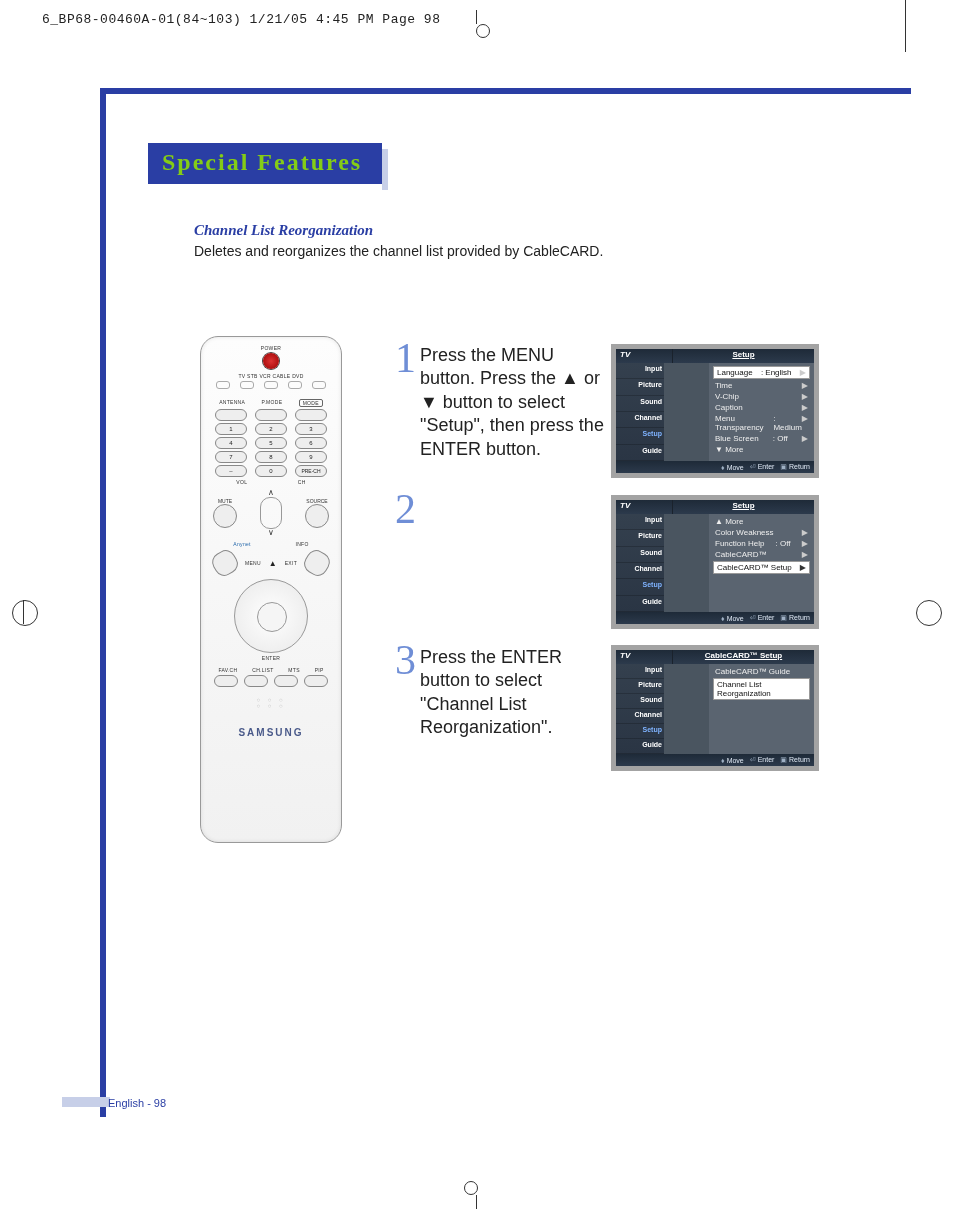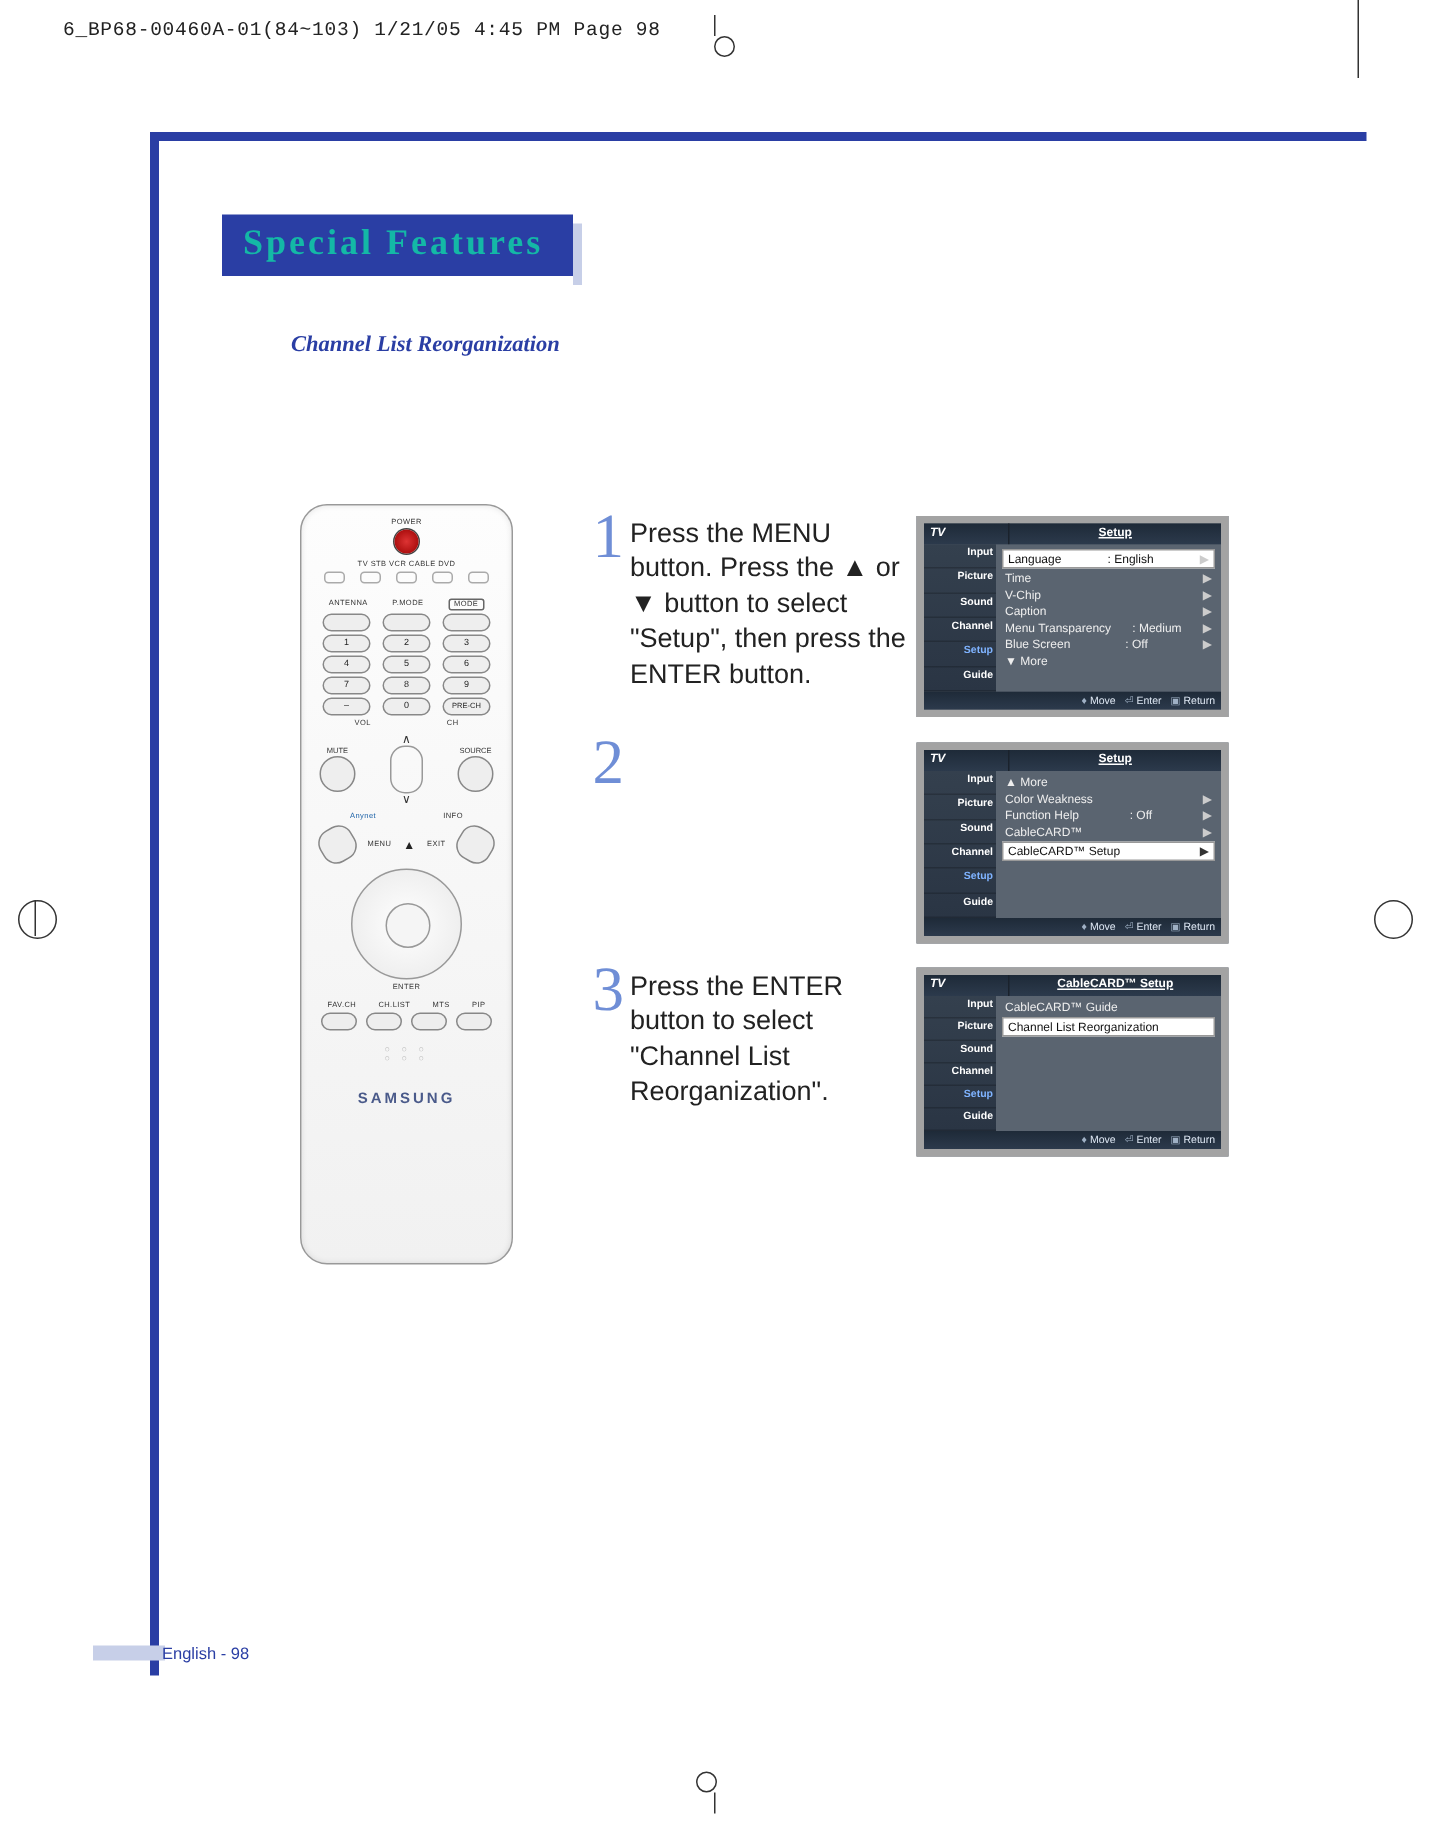--- a/index.html
+++ b/index.html
@@ -15,21 +15,21 @@
   .crop-left:after  { content:""; position:absolute; left:2px; top:2px; width:24px; height:24px; border:1px solid #333; border-radius:50%; }
   .crop-left:before { content:""; position:absolute; left:13px; top:2px; width:1px; height:24px; background:#333; box-shadow: -12px 11px 0 12px rgba(0,0,0,0); }
   .crop-right { position:absolute; top:598px; right:10px; width:30px; height:30px; }
   .crop-right:after  { content:""; position:absolute; left:2px; top:2px; width:24px; height:24px; border:1px solid #333; border-radius:50%; }
   .rule-v { position:absolute; top:0; left:905px; width:1px; height:52px; background:#333; }
 
   .frame { position:absolute; top:88px; left:100px; width:805px; height:1023px; border-top:6px solid #2a3ea4; border-left:6px solid #2a3ea4; }
   .heading-wrap { position:absolute; top:143px; left:148px; }
   .heading { background:#2a3ea4; padding:6px 20px 8px 14px; }
   .heading-shadow { position:absolute; right:-6px; top:6px; width:6px; height:100%; background:#c7cfe8; }
-  .heading span { font-family: Georgia, 'Times New Roman', serif; font-weight:bold; font-size:24px; letter-spacing:2px; color:#14b8a6; }
+  .heading span { font-family: Georgia, 'Times New Roman', serif; font-weight:bold; font-size:24px; letter-spacing:2px; color:#84cc16; }
 
   .subhead { position:absolute; top:222px; left:194px; color:#2a3ea4; font-family: Georgia, serif; font-weight:bold; font-style:italic; font-size:15px; }
   .subtext { position:absolute; top:243px; left:194px; font-size:14px; font-family: Arial, sans-serif; }
 
   .remote { position:absolute; top:336px; left:200px; width:140px; height:505px; border:1px solid #999; border-radius:18px; background:linear-gradient(#fdfdfd,#f1f1f1); box-shadow: inset 0 0 4px rgba(0,0,0,0.1); }
   .remote .lbl { font-size:5px; text-align:center; color:#333; letter-spacing:0.3px;}
   .remote .power { width:16px; height:16px; border-radius:50%; background:radial-gradient(#d33,#900); margin:2px auto 0; box-shadow:0 0 0 1px #444;}
   .remote .row { display:flex; justify-content:space-around; margin:2px 10px; }
   .remote .pill { width:26px; height:10px; border:1px solid #888; border-radius:6px; background:#eee; font-size:6px; text-align:center; line-height:10px;}
   .remote .btnrow .pill { width:30px; }
@@ -49,21 +49,21 @@
   .step2 { top:495px; left:392px; }
   .step3 { top:646px; left:392px; }
 
   .osd { position:absolute; width:198px; font-size:8px; color:#fff; background:#4a5560; border:5px solid #a3a3a3; }
   .osd1 { top:344px; left:611px; height:124px;}
   .osd2 { top:495px; left:611px; height:124px;}
   .osd3 { top:645px; left:611px; height:116px;}
   .osd .titlebar { display:flex; height:14px; background:linear-gradient(#1e2a38,#2c3a4c); }
   .osd .titlebar .tv { width:48px; padding:1px 4px; font-weight:bold; font-style:italic; border-right:1px solid #1a222c;}
   .osd .titlebar .ttl{ flex:1; text-align:center; font-weight:bold; padding:1px 0; text-decoration:underline;}
-  .osd .body { display:flex; height:calc(100% - 26px);}
+  .osd .body { display:flex; height:calc(100% - 26px);gap:45px;}
   .osd .sidebar { width:48px; background:linear-gradient(#34404e,#2a3544); display:flex; flex-direction:column;}
   .osd .sidebar div { flex:1; font-size:7px; font-weight:bold; padding:2px 2px; border-bottom:1px solid rgba(0,0,0,0.2); text-align:right;}
   .osd .sidebar .sel { color:#7fb3ff; }
   .osd .list { flex:1; background:#5a6470; padding:2px 4px; display:flex; flex-direction:column; gap:0px;}
   .osd .list .row { display:flex; justify-content:space-between; padding:1px 2px; color:#eee;}
   .osd .list .row .arr { color:#ccc;}
   .osd .list .hl { background:#fff; color:#111; border:1px solid #999; margin:1px 0; padding:1px 3px;}
   .osd .foot { height:12px; background:linear-gradient(#1e2a38,#2c3a4c); display:flex; justify-content:flex-end; gap:6px; padding:0 4px; font-size:7px; align-items:center; color:#9fb0c4;}
   .osd .foot span b{ color:#dfe8f4; font-weight:normal; margin-left:2px;}
 
@@ -82,20 +82,21 @@
 <div class="crop-right"></div>
 
 <div class="frame"></div>
 
 <div class="heading-wrap">
   <div class="heading"><span>Special Features</span></div>
   <div class="heading-shadow"></div>
 </div>
 
 <div class="subhead">Channel List Reorganization</div>
+<div class="subtext">Deletes and reorganizes the channel list provided by CableCARD.</div>
 
 <div class="remote">
   <div style="height:8px"></div>
   <div class="lbl">POWER</div>
   <div class="power"></div>
   <div class="lbl" style="margin-top:4px;font-size:5px;">TV  STB  VCR  CABLE  DVD</div>
   <div class="row" style="margin-top:2px;">
     <div style="width:12px;height:6px;border:1px solid #aaa;border-radius:3px;"></div>
     <div style="width:12px;height:6px;border:1px solid #aaa;border-radius:3px;"></div>
     <div style="width:12px;height:6px;border:1px solid #aaa;border-radius:3px;"></div>

